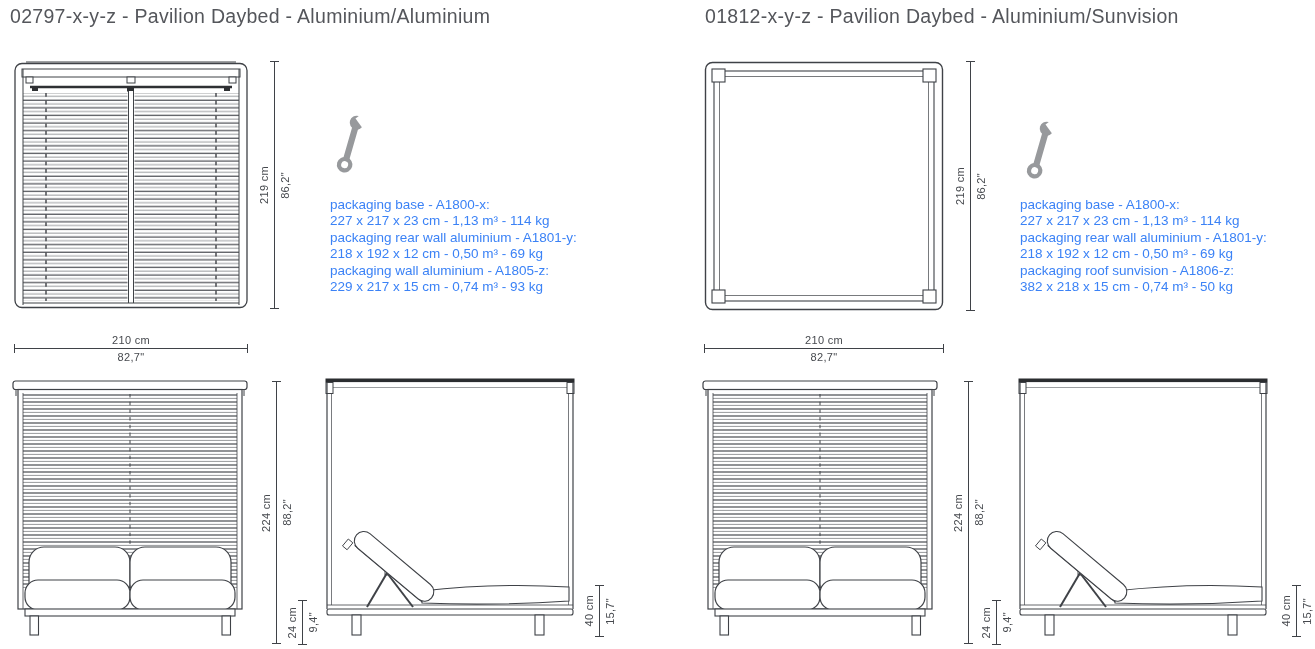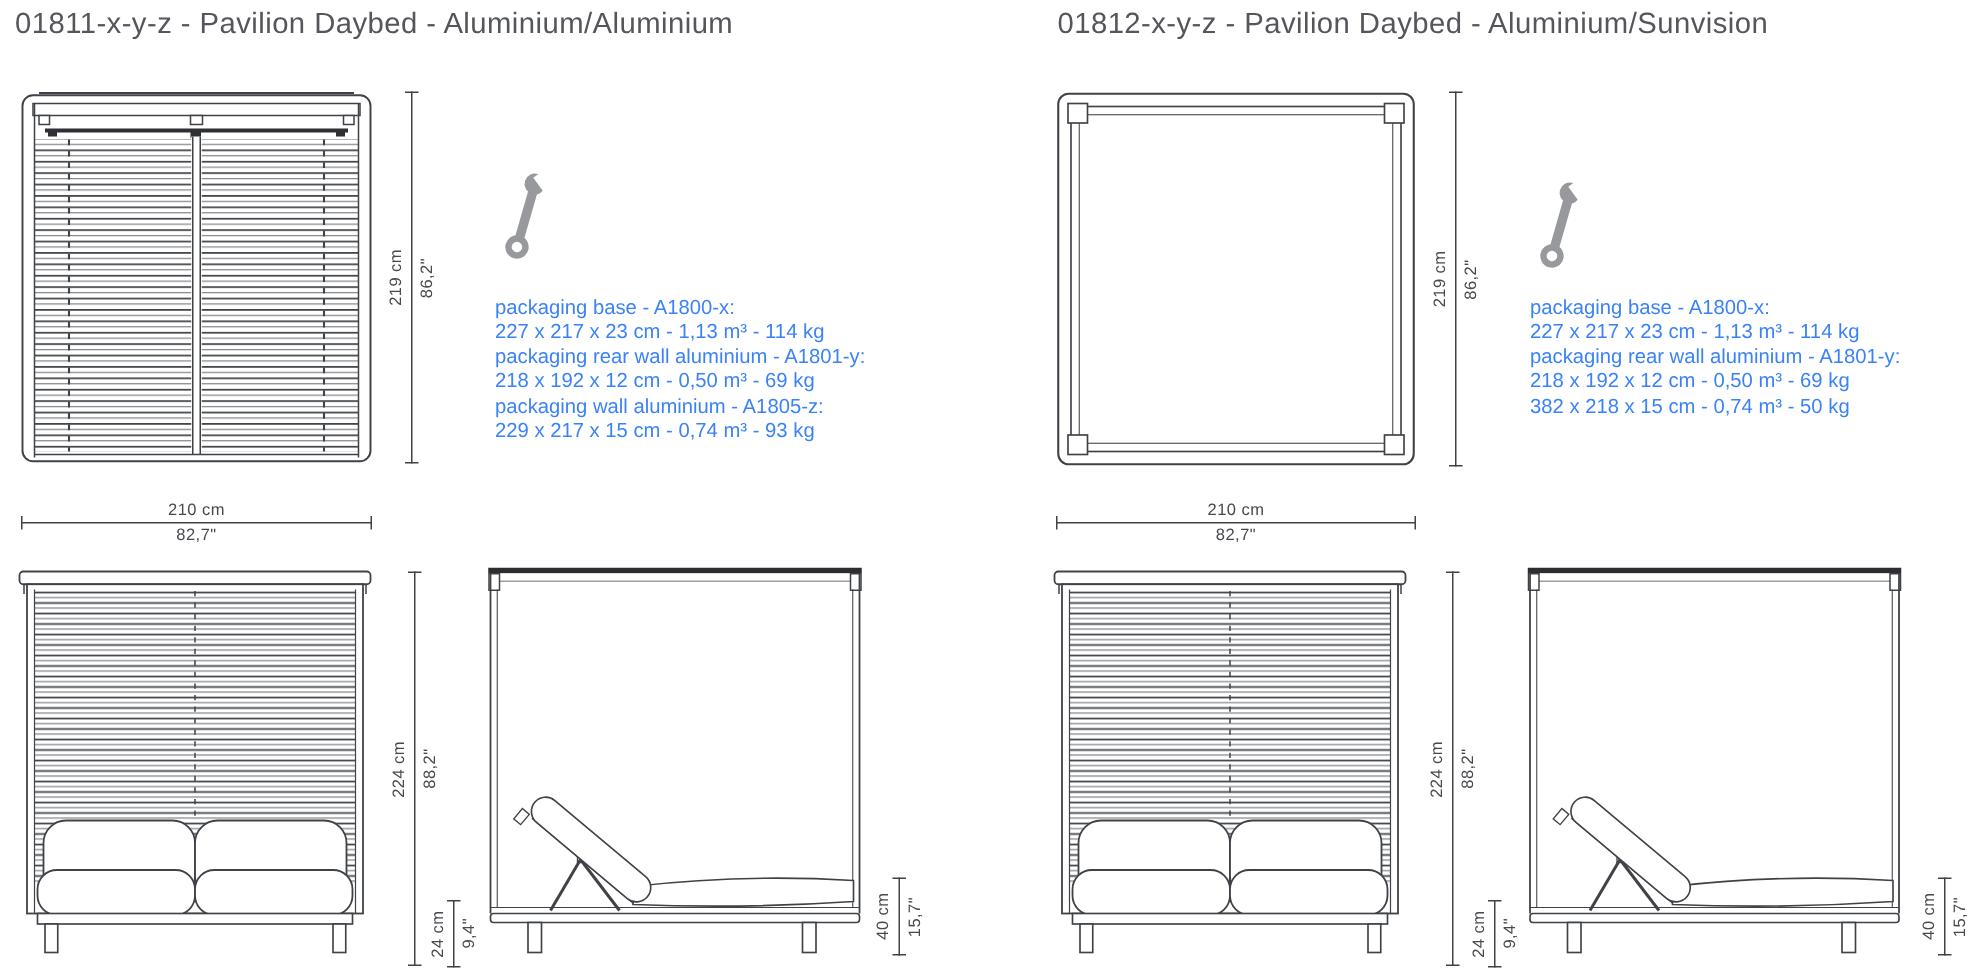--- a/index.html
+++ b/index.html
@@ -120,21 +120,21 @@
           <circle cx="20" cy="55" r="3.6" fill="#fff"></circle>
           <rect x="16.8" y="12" width="6.4" height="38" rx="2.2" fill="#97999c"></rect>
           <circle cx="20" cy="10" r="7.2" fill="#97999c"></circle>
           <rect x="17" y="0" width="13" height="8" fill="#fff" transform="rotate(38 20 8)"></rect>
         </g>
       </g>
     </defs>
   </svg>
 
   <section class="product" style="left:0">
-    <h1 class="title">01811-x-y-z - Pavilion Daybed - Aluminium/Aluminium</h1>
+    <h1 class="title">02797-x-y-z - Pavilion Daybed - Aluminium/Aluminium</h1>
 
     <svg class="drawing" style="left:14px;top:61px" width="234" height="248" viewBox="0 0 234 248">
         <use href="#symTopSlats"></use>
       </svg>
 
     <div class="dim vdim" style="left:258px;top:61px;height:248px">
       <span class="vtext">219 cm</span>
       <div class="dline"></div>
       <span class="vtext">86,2"</span>
     </div>
@@ -206,20 +206,21 @@
 
     <svg class="drawing" style="left:330px;top:118px" width="40" height="68" viewBox="0 0 40 70">
         <use href="#symWrench"></use>
       </svg>
 
     <div class="pack" style="left:330px;top:197px">
       <div>packaging base - A1800-x:</div>
       <div>227 x 217 x 23 cm - 1,13 m³ - 114 kg</div>
       <div>packaging rear wall aluminium - A1801-y:</div>
       <div>218 x 192 x 12 cm - 0,50 m³ - 69 kg</div>
+      <div>packaging roof sunvision - A1806-z:</div>
       <div>382 x 218 x 15 cm - 0,74 m³ - 50 kg</div>
     </div>
 
     <svg class="drawing" style="left:12px;top:380px" width="236" height="258" viewBox="0 0 236 258">
         <use href="#symFront"></use>
       </svg>
 
     <div class="dim vdim" style="left:262px;top:381px;height:263px">
       <span class="vtext">224 cm</span>
       <div class="dline"></div>

